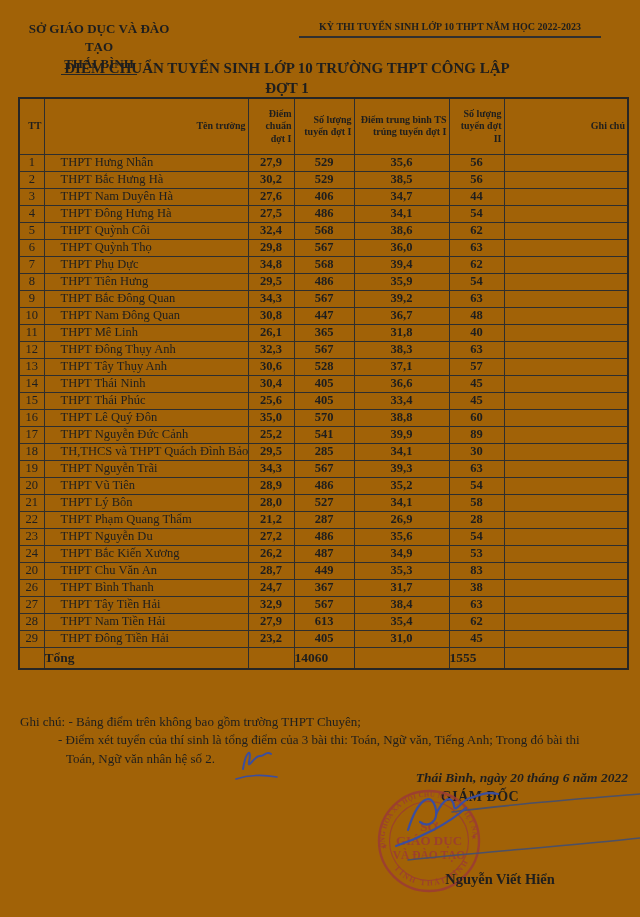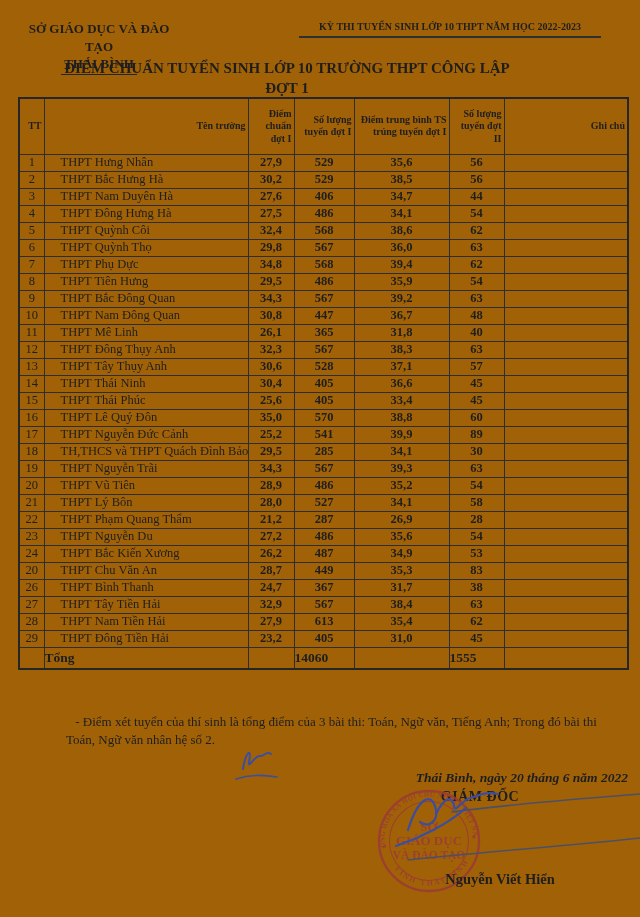--- a/index.html
+++ b/index.html
@@ -60,21 +60,21 @@
   .score-table td.num { font-weight:bold; }
   .score-table tr.total-row td {
     height:22px; font-weight:bold; font-size:13.5px;
   }
 
   
   .notes {
     position:absolute; left:20px; top:713px; width:608px;
     font-size:13px; line-height:1.42;
   }
-  .notes .indent1 { margin-left:24px;text-align:center; }
+  .notes .indent1 { margin-left:38px; }
   .notes .indent2 { margin-left:46px; }
 
   .hand-mark { position:absolute; left:232px; top:742px; }
 
   
   .signature-block {
     position:absolute; left:0; top:768px; width:640px; height:149px;
   }
   .place-date {
     position:absolute; right:12px; top:2px;
@@ -401,20 +401,24 @@
         <td></td>
         <td>14060</td>
         <td></td>
         <td>1555</td>
         <td></td>
       </tr>
     </tfoot>
   </table>
 
   <div class="notes">
+    <div>
+      <span>Ghi chú:</span>
+      <span>- Bảng điểm trên không bao gồm trường THPT Chuyên;</span>
+    </div>
     <div class="indent1">- Điểm xét tuyển của thí sinh là tổng điểm của 3 bài thi: Toán, Ngữ văn, Tiếng Anh; Trong đó bài thi</div>
     <div class="indent2">Toán, Ngữ văn nhân hệ số 2.</div>
   </div>
 
   <svg class="hand-mark" width="52" height="42" viewBox="0 0 52 42">
     <path d="M 11 27 C 14 9, 20 5, 17 20 C 15.5 28, 23 13, 28 14 C 32 15, 34 8, 39 12" fill="none" stroke="#3b4e9f" stroke-width="2" stroke-linecap="round"></path>
     <path d="M 4 37 Q 22 31, 45 35" fill="none" stroke="#3b4e9f" stroke-width="1.6" stroke-linecap="round"></path>
   </svg>
 
   <div class="signature-block">

